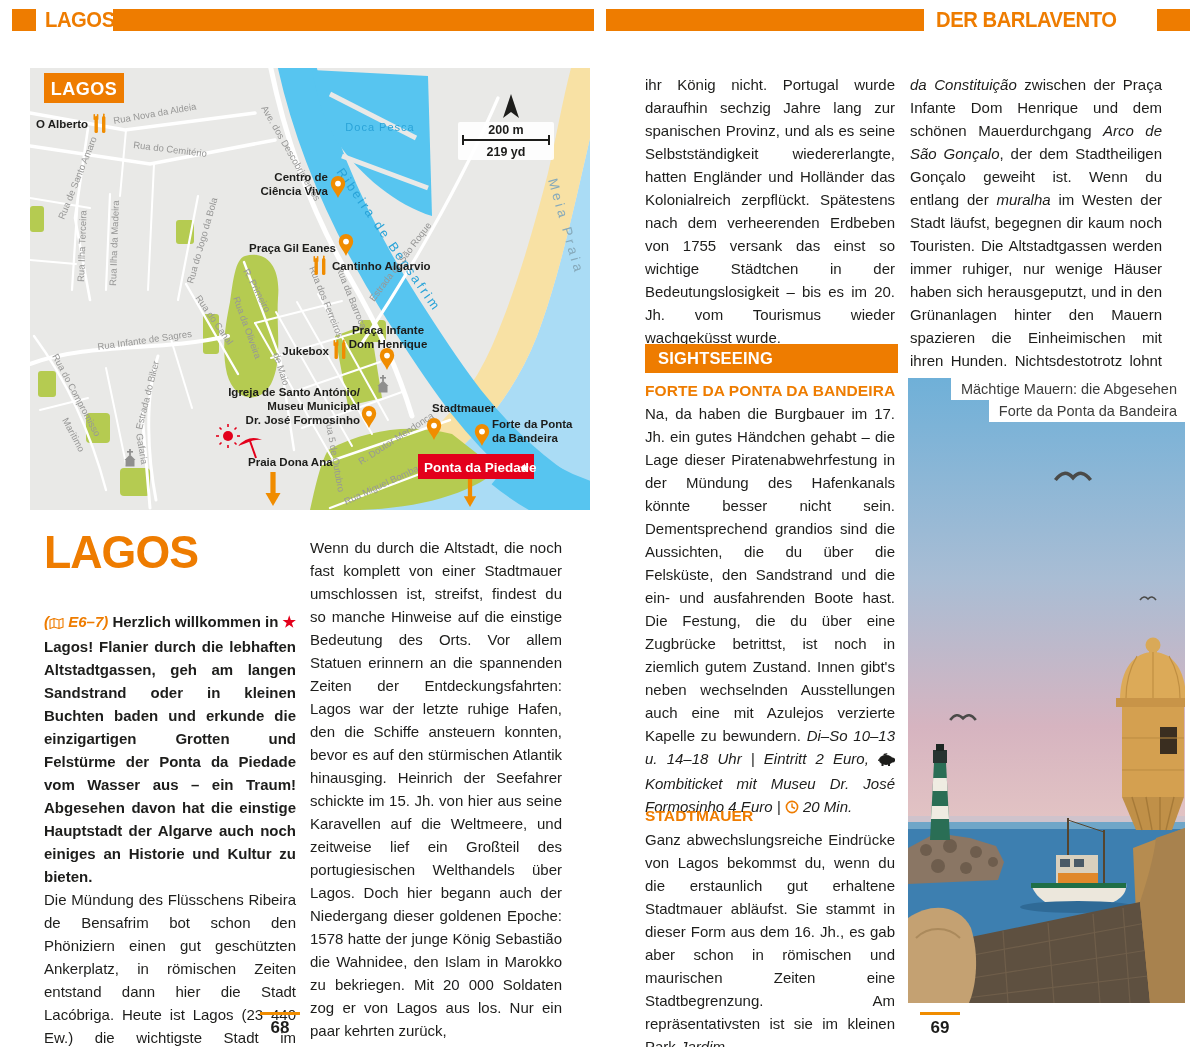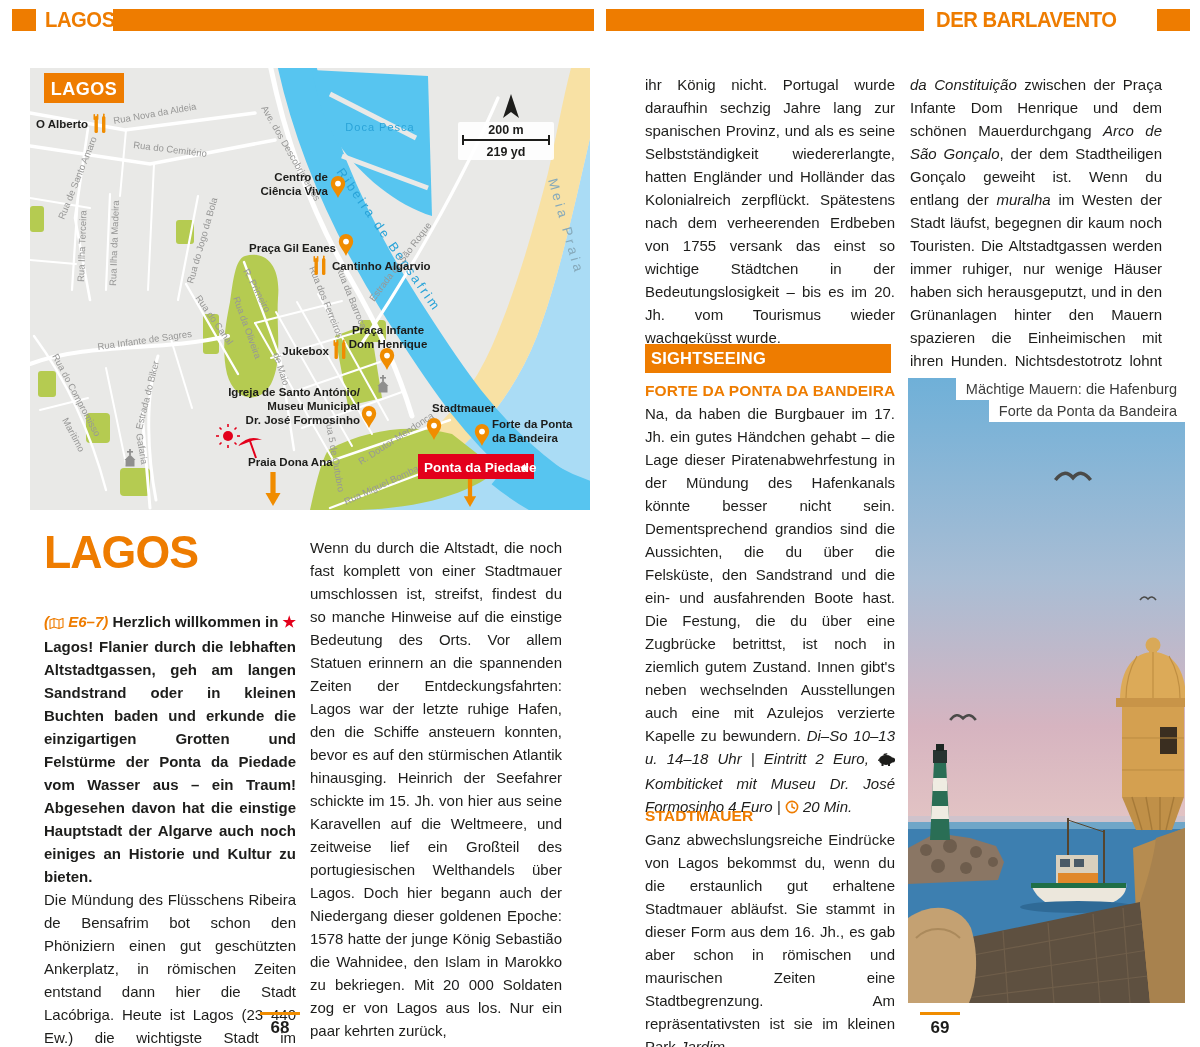--- a/index.html
+++ b/index.html
@@ -12,21 +12,21 @@
   .htitle{color:#ee7c00;font-weight:bold;font-size:22px;letter-spacing:-0.5px;
           transform:scaleX(.92);transform-origin:left top;white-space:nowrap;}
   
   .col{width:252px;text-align:justify;font-size:15px;line-height:23px;color:#1d1d1b;}
   .lead{font-weight:bold;}
   .big-title{color:#ee7c00;font-weight:bold;font-size:47px;letter-spacing:-1px;
              transform:scaleX(.95);transform-origin:left top;white-space:nowrap;}
   .mapref{color:#ee7c00;font-style:italic;font-weight:bold;}
   .star{color:#e3001b;font-weight:bold;}
   .banner{background:#ee7c00;color:#fff;font-weight:bold;font-size:16.5px;
-          height:29px;line-height:29px;padding-left:6px;letter-spacing:.2px;
+          height:29px;line-height:29px;padding-left:13px;letter-spacing:.2px;
           transform-origin:left top;}
   .subhead{color:#ee7c00;font-weight:bold;font-size:15.5px;letter-spacing:.1px;white-space:nowrap;}
   .info{font-style:italic;}
   .ic{display:inline-block;vertical-align:-2px;}
   
   .cap{ text-align:right;font-size:14.5px;line-height:22px;color:#3c3c3b;}
   .cap span{background:#fff;padding:0 8px 0 10px;display:inline-block;}
   
   .pgrule{height:3px;background:#f08c00;}
   .pgnum{font-weight:bold;font-size:17px;text-align:center;}
@@ -344,21 +344,21 @@
       <path d="M60,578 L238,545 M64,600 L240,572 M58,620 L240,598"></path>
       <path d="M95,553 L100,625 M140,545 L146,625 M185,536 L192,625 M215,530 L222,625"></path>
     </g>
     <path d="M0,540 C25,523 52,528 63,550 C71,576 69,606 61,625 L0,625 Z" fill="#c4a172"></path>
     <path d="M8,560 C20,548 40,548 52,560" stroke="#ab8a5c" stroke-width="2" fill="none"></path>
     <path d="M232,524 C240,500 246,478 248,460 L277,450 L277,625 L242,625 Z" fill="#a8824e"></path>
   </g>
 </svg>
   
   <div class="abs cap" style="right:0;top:0;width:277px;">
-    <span>Mächtige Mauern: die Hafenburg</span><br>
+    <span>Mächtige Mauern: die Abgesehen</span><br>
     <span>Forte da Ponta da Bandeira</span>
   </div>
 </div>
 
 <div class="abs pgrule" style="left:260px;top:1012px;width:40px;"></div>
 <div class="abs pgnum" style="left:255px;top:1018px;width:50px;">68</div>
 <div class="abs pgrule" style="left:920px;top:1012px;width:40px;"></div>
 <div class="abs pgnum" style="left:915px;top:1018px;width:50px;">69</div>
 
 </body></html>

